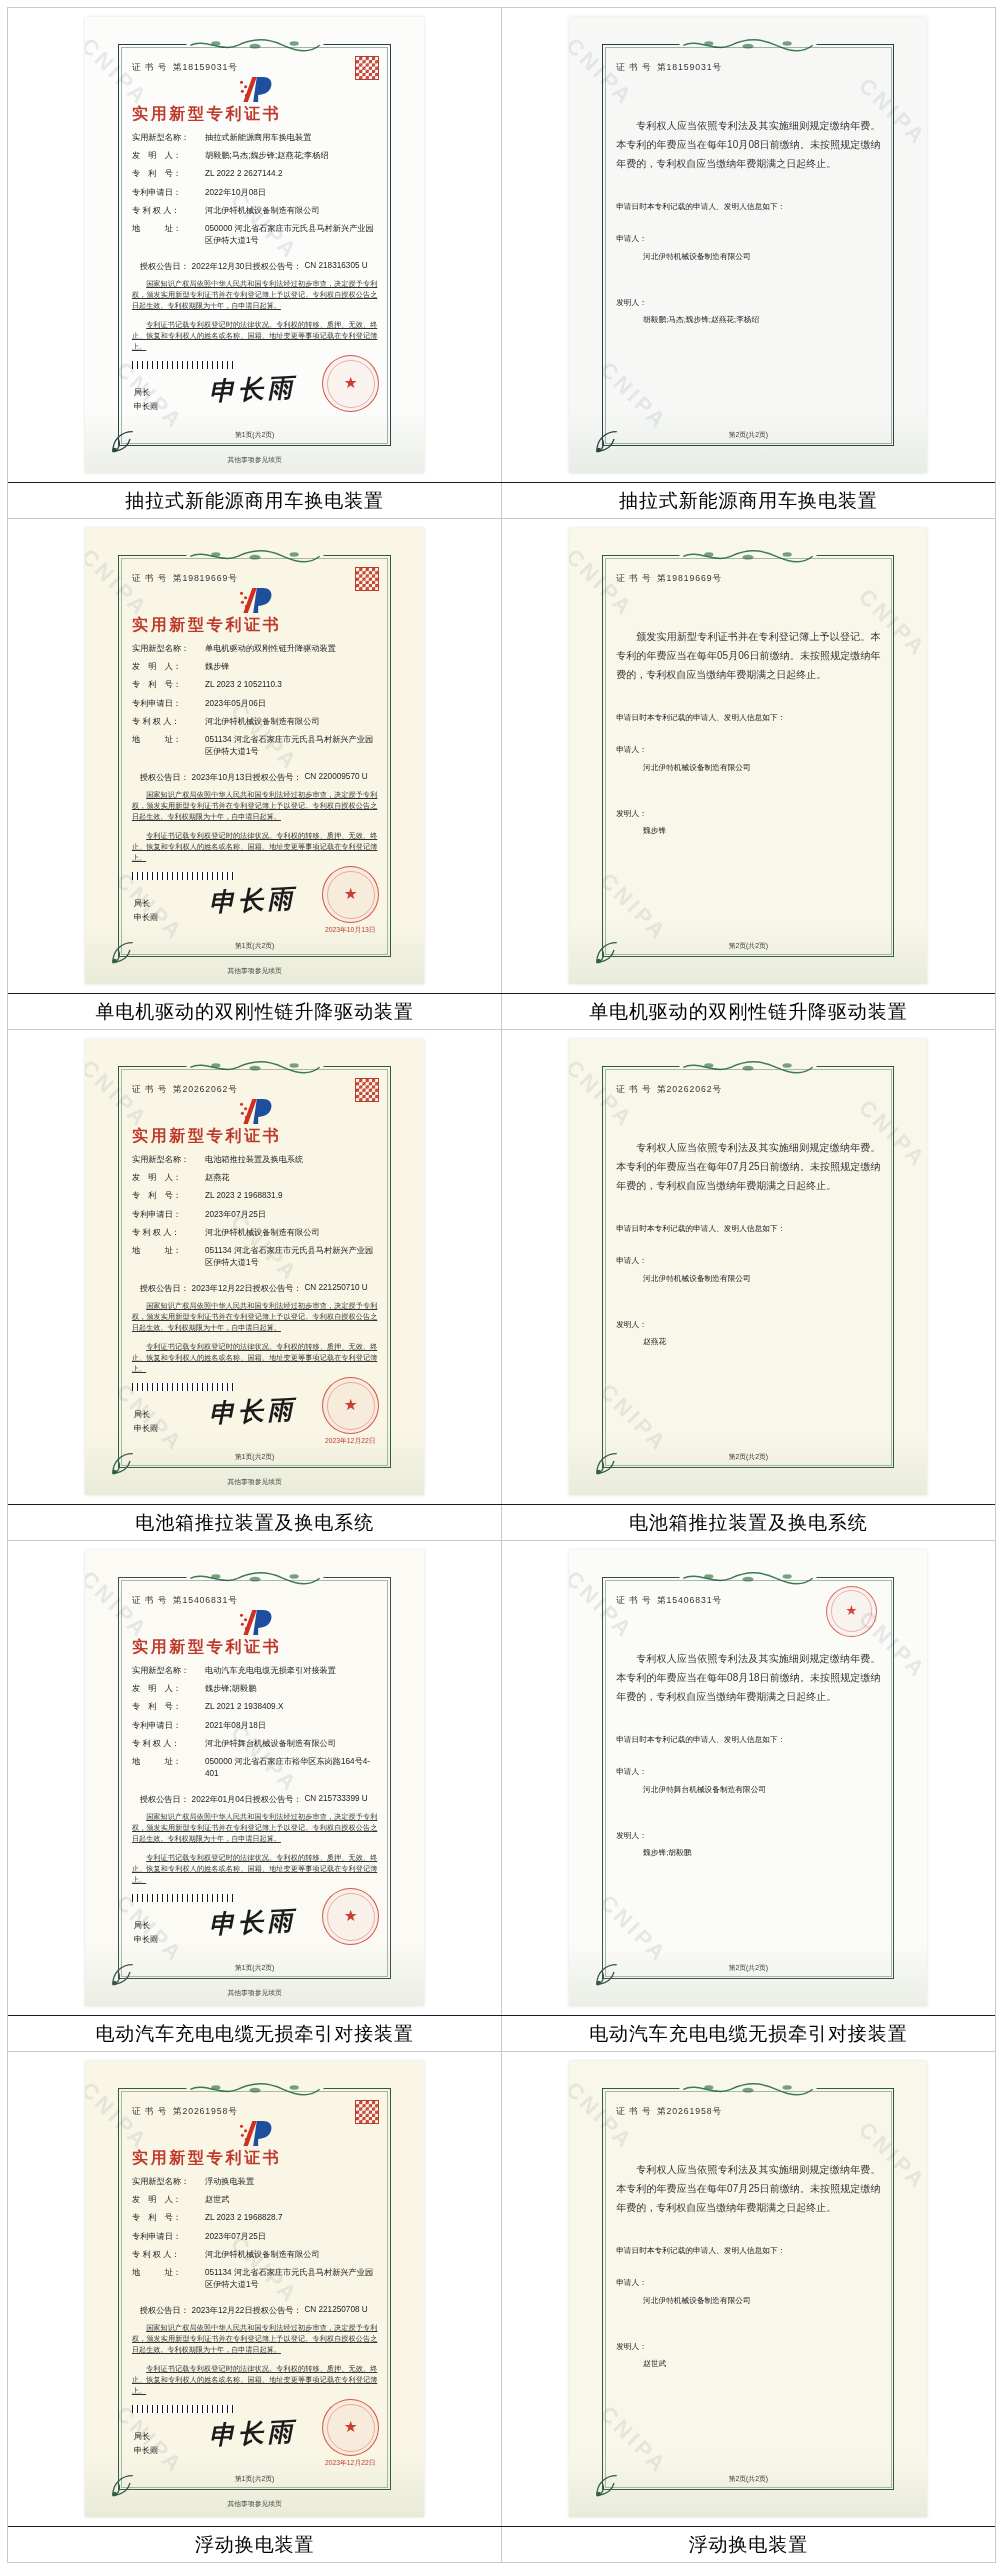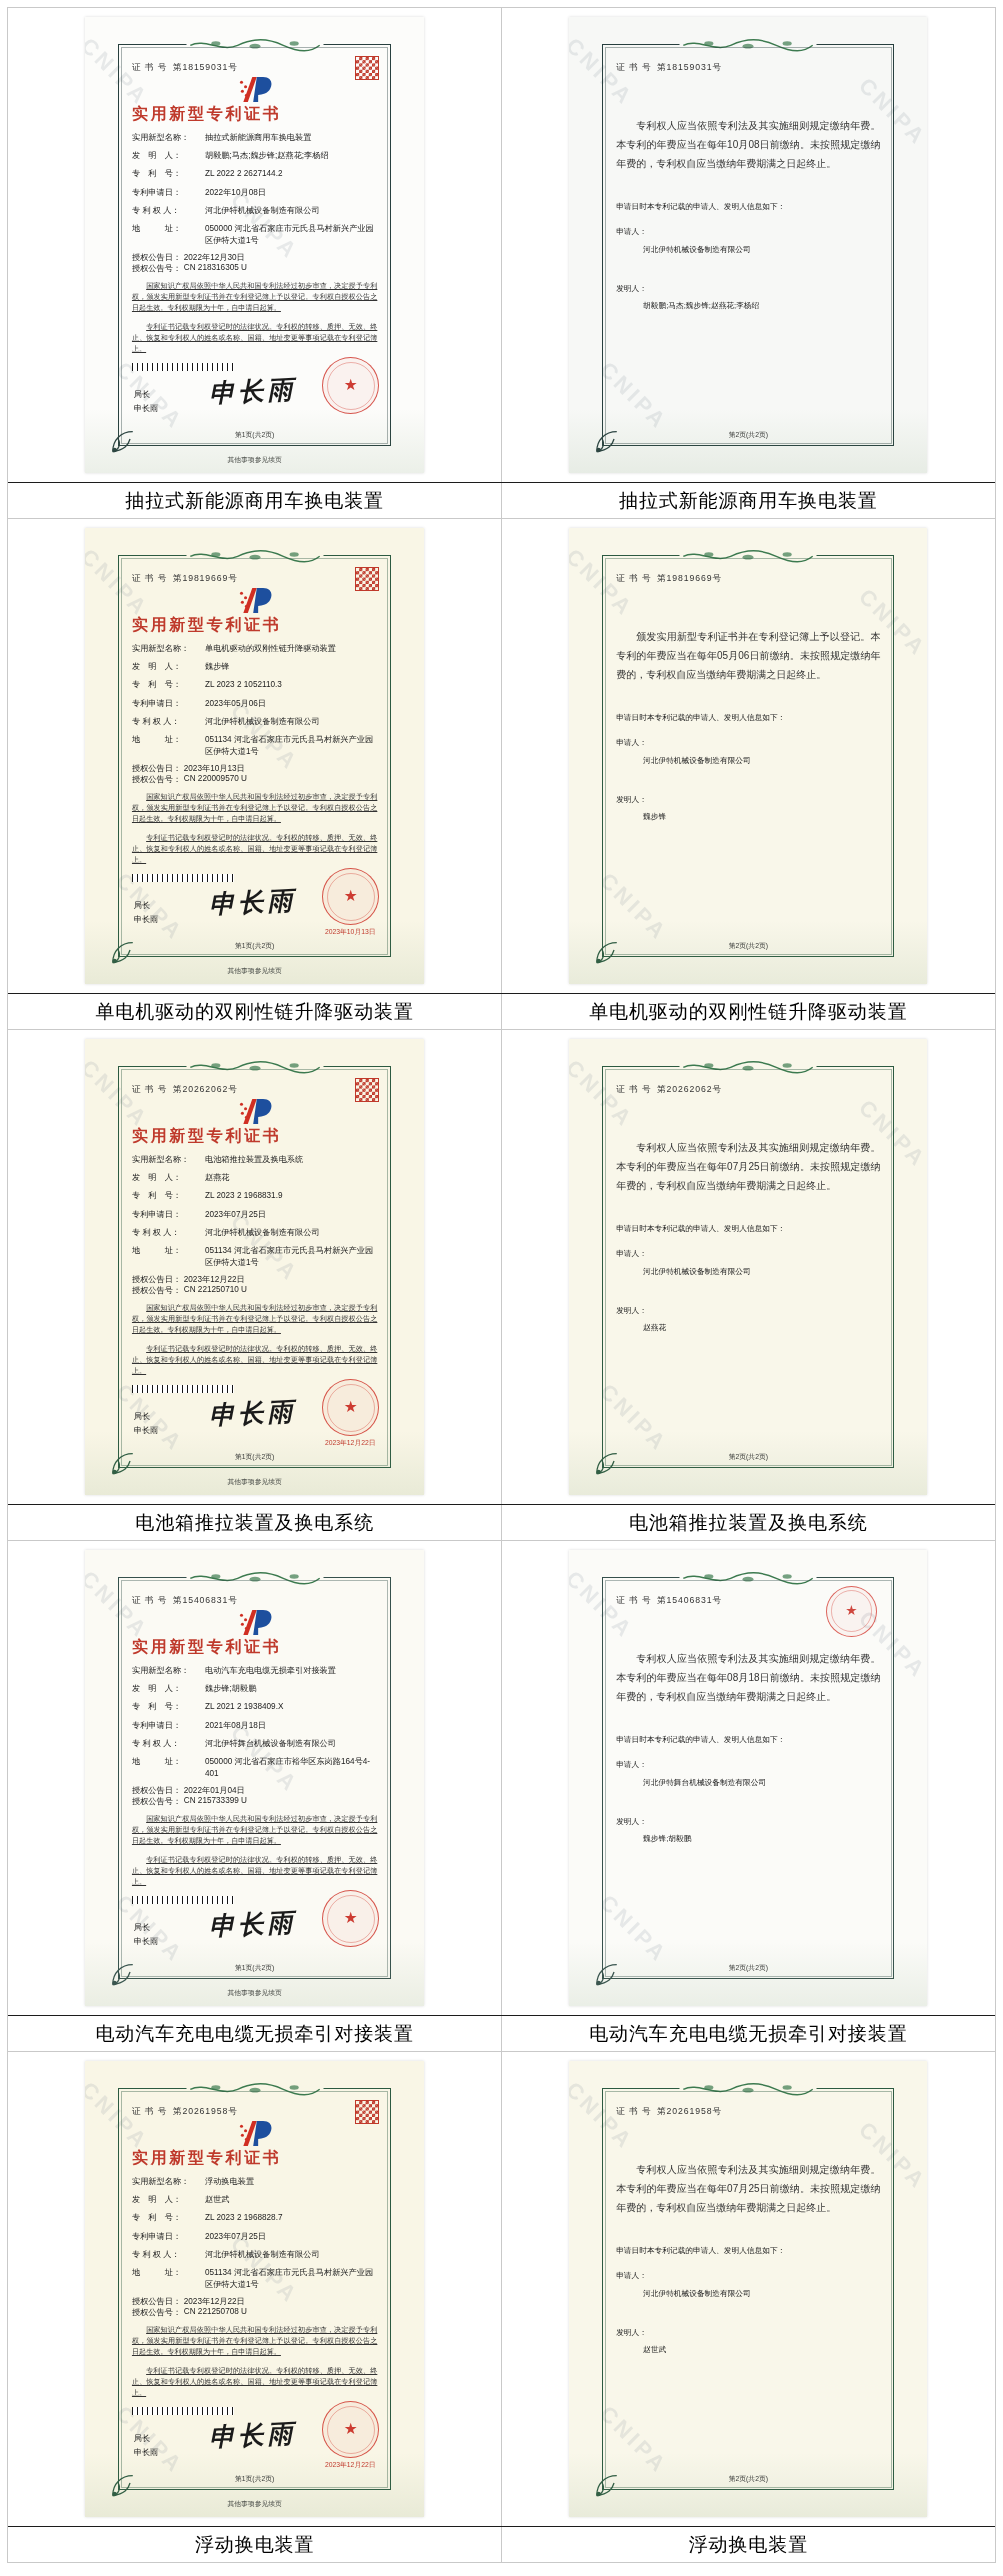--- a/index.html
+++ b/index.html
@@ -40,21 +40,21 @@
     background-image:
       linear-gradient(45deg,#c0392b 25%,transparent 25%,transparent 75%,#c0392b 75%),
       linear-gradient(45deg,#c0392b 25%,transparent 25%,transparent 75%,#c0392b 75%);
     background-size:6.4px 6.4px; background-position:0 0,3.2px 3.2px; }
   .title { color:var(--tcol,#bf3a2c); font-size:16px; font-weight:bold;
     letter-spacing:2.7px; margin-top:0.9px; font-family:"Liberation Serif","DejaVu Serif",serif; }
 
   .f { display:flex; margin-top:6.8px; line-height:1.4; }
   .f .lab { flex:none; width:73px; }
   .f .val { flex:1; }
-  .f2 { display:flex; justify-content:space-between; margin-top:6px; padding-right:1.8px;flex-direction:column; }
+  .f2 { display:flex; justify-content:center; margin-top:15px; padding-right:1.8px; }
   .pair { display:flex; }
   .pair .lab { margin-right:2.7px; }
   .para { margin-top:7.3px; text-indent:2em; text-align:justify; font-size:7.1px; line-height:1.55; color:#333;text-decoration:underline; }
   .barcode { margin-top:8.2px; width:102px; height:8.2px;
     background:repeating-linear-gradient(90deg,#161616 0 1.4px,#fff 1.4px 2.6px,#161616 2.6px 3.3px,#fff 3.3px 5px); }
   .signRow { position:relative; height:49px; margin-top:2.7px; }
   .director { position:absolute; left:1.8px; top:14px; font-size:8.2px; line-height:1.7; color:#222; }
   .signature { position:absolute; left:77px; top:0; font-size:25.5px; font-weight:bold; color:#1b1b1b;
     transform:rotate(-3deg); font-family:"DejaVu Serif","Liberation Serif",serif; font-style:italic; letter-spacing:3.6px; }
   .seal { position:absolute; right:-1.8px; top:-16.4px; width:57px; height:57px; border-radius:50%;
@@ -62,21 +62,21 @@
   .seal::before { content:""; position:absolute; inset:3.6px; border:0.9px solid rgba(205,45,35,.35); border-radius:50%; }
   .seal .star { position:absolute; top:50%; left:50%; transform:translate(-50%,-56%);
     color:rgba(200,40,30,.9); font-size:15.5px; }
   .sealDate { position:absolute; right:1.8px; top:42px; color:#c2382b; font-size:6.8px; }
   .pageNum { position:absolute; bottom:5.5px; left:0; right:0; text-align:center; font-size:6.8px; color:#333; }
   .contNote { position:absolute; bottom:8.2px; left:0; right:0; text-align:center; font-size:6.8px; color:#444; }
 
   
   .p2 .feePara { margin-top:42px; text-indent:2em; text-align:justify; font-size:10px; line-height:1.9; color:#333; }
   .p2 .intro { margin-top:29px; font-size:7.7px; }
-  .p2 .ln { margin-top:15px; font-size:7.7px; }
+  .p2 .ln { margin-top:22px; font-size:7.7px; }
   .p2 .ind { margin-top:7.3px; padding-left:3.5em; font-size:7.7px; }
   .p2 .gap { height:14.6px; }
   .stamp { position:absolute; top:7.3px; right:16.4px; width:51px; height:51px; border-radius:50%;
     border:1.8px solid rgba(210,50,40,.75); background:rgba(210,60,48,.04); }
   .stamp::before { content:""; position:absolute; inset:3.6px; border:0.9px solid rgba(210,50,40,.35); border-radius:50%; }
   .stamp .star { position:absolute; top:50%; left:50%; transform:translate(-50%,-56%);
     color:rgba(200,40,30,.85); font-size:13.7px; }
 </style>
 </head>
 <body>

